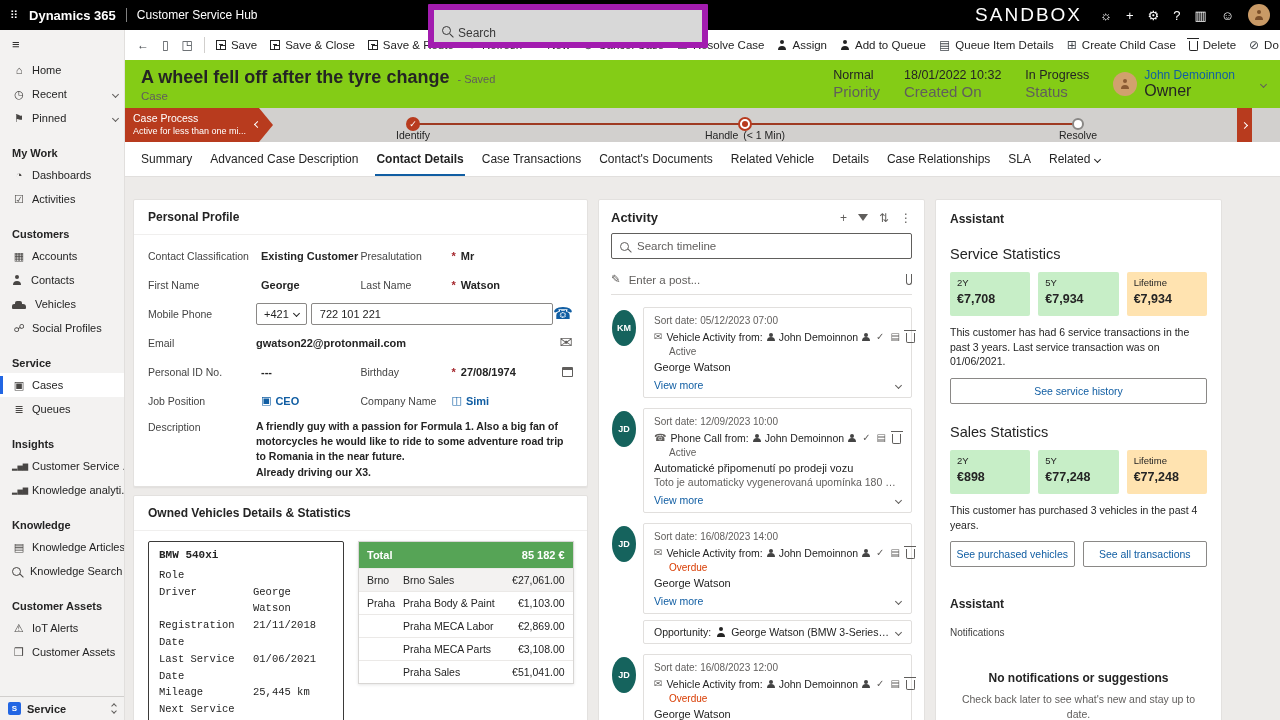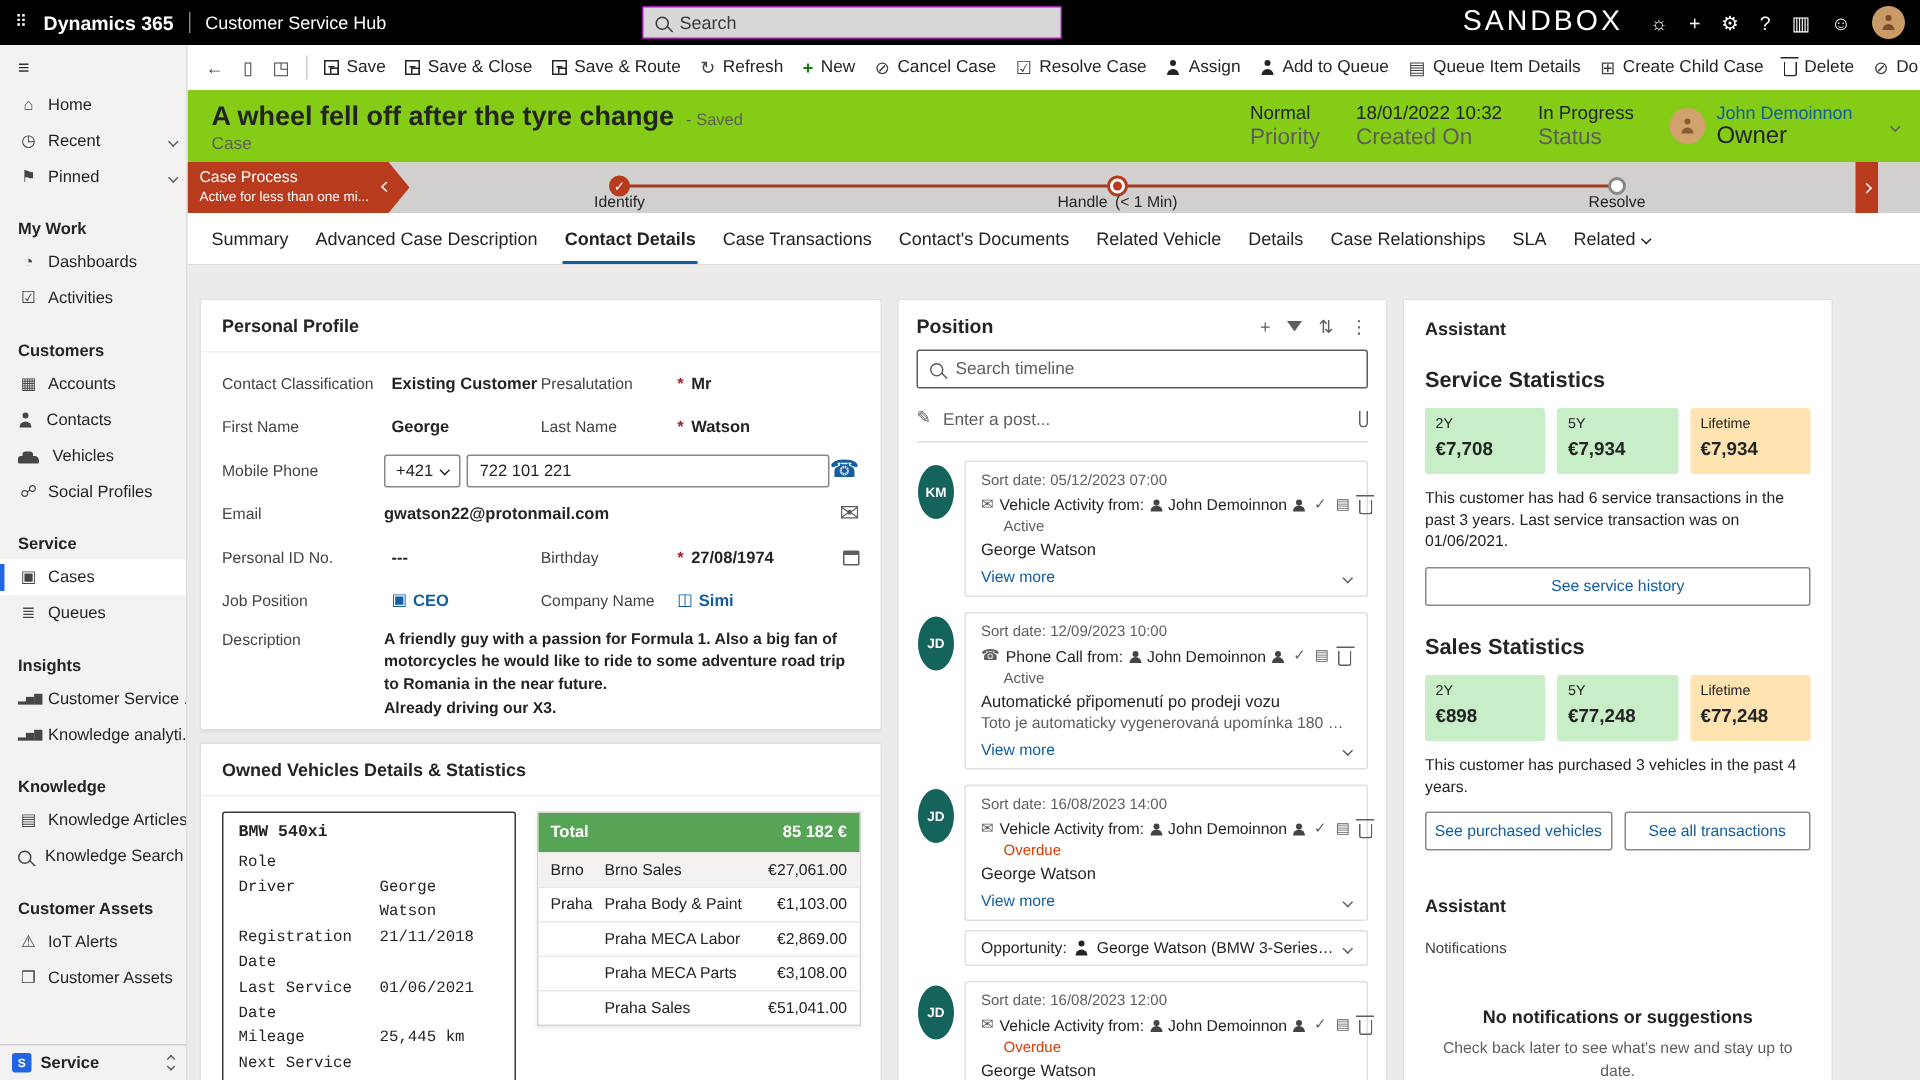--- a/index.html
+++ b/index.html
@@ -27,21 +27,21 @@
   .i-cal { width:11px; height:10px; border:1.2px solid currentColor; border-top:3.5px solid currentColor; border-radius:1px; display:inline-block; flex:none; }
   .i-car { width:14px; height:5px; background:currentColor; border-radius:2px 3px 1px 1px; position:relative; display:inline-block; margin-top:4px; flex:none; }
   .i-car::before { content:""; position:absolute; top:-3px; left:3px; width:7px; height:3px; background:currentColor; border-radius:2px 2px 0 0; }
 
   
   .topbar { height:30px; background:#000; display:flex; align-items:center; color:#fff; padding:0 10px; gap:10px; position:relative; }
   .tb-waffle { font-size:11px; letter-spacing:1px; cursor:pointer; }
   .tb-app { font-size:13px; font-weight:700; white-space:nowrap; }
   .tb-div { width:1px; height:14px; background:rgba(255,255,255,.5); }
   .tb-module { font-size:12px; white-space:nowrap; }
-  .tb-search { position:absolute; left:428px; top:4px; width:280px; height:22px; background:#d8d8d8; border:1px solid #a21caf; display:flex; align-items:center; gap:7px; padding:1px 8px; color:#3a3a3a; font-size:12px; border-radius:1px; }
+  .tb-search { position:absolute; left:428px; top:4px; width:280px; height:22px; background:#d8d8d8; border:6px solid #a21caf; display:flex; gap:7px; padding:16px 8px; color:#3a3a3a; font-size:12px; border-radius:1px; }
   .tb-right { margin-left:auto; display:flex; align-items:center; gap:14px; }
   .tb-env { font-size:19px; letter-spacing:2px; font-weight:400; margin-right:4px; }
   .tb-ico { font-size:13px; color:#fff; cursor:pointer; }
   .tb-avatar { width:22px; height:22px; border-radius:50%; background:#c99a66; display:flex; align-items:center; justify-content:center; color:#7a4e2a; cursor:pointer; }
 
   .shell { display:flex; height:690px; }
 
   
   .sidebar { width:125px; background:#f3f2f1; border-right:1px solid #e1dfdd; position:relative; font-size:11px; flex:none; }
   .sb-burger { padding:8px 0 7px 12px; font-size:13px; color:#323130; cursor:pointer; }
@@ -169,21 +169,21 @@
   .tl-foot { display:flex; align-items:center; margin-top:6px; font-size:10.5px; }
   .tl-foot .vm { color:#115ea3; cursor:pointer; }
   .tl-foot .chev { margin-left:auto; color:#605e5c; cursor:pointer; }
   .tl-opp { border:1px solid #e1dfdd; border-radius:2px; display:flex; align-items:center; gap:5px; padding:5px 10px; margin:-4px 0 10px; font-size:10.5px; background:#fff; cursor:pointer; min-width:0; }
   .tl-opp .txt { white-space:nowrap; overflow:hidden; text-overflow:ellipsis; }
   .tl-opp .chev { margin-left:auto; color:#605e5c; flex:none; }
 
   .col3 { width:287px; }
   .as-card { height:700px; padding:12px 14px; }
   .as-title { font-size:12px; font-weight:700; }
-  .as-sec { font-size:14.5px; font-weight:700; margin-top:20px; }
+  .as-sec { font-size:14.5px; font-weight:400; margin-top:20px; }
   .as-cards { display:flex; gap:8px; margin-top:10px; }
   .as-stat { flex:1; border-radius:2px; padding:5px 7px; height:44px; }
   .as-stat.green { background:#c7eec7; }
   .as-stat.orange { background:#ffe3b0; }
   .as-stat .l { font-size:9.5px; color:#242424; }
   .as-stat .v { font-size:12.5px; font-weight:700; margin-top:4px; }
   .as-text { font-size:10.5px; margin-top:9px; line-height:1.4; color:#242424; }
   .as-btn { margin-top:9px; border:1px solid #8a8886; border-radius:2px; height:26px; display:flex; align-items:center; justify-content:center; color:#115ea3; font-size:10.5px; background:#fff; cursor:pointer; text-align:center; padding:0 4px; }
   .as-btnrow { display:flex; gap:8px; margin-top:9px; }
   .as-btnrow .as-btn { flex:1; margin-top:0; }
@@ -635,21 +635,21 @@
                 <span class="ot-a">€51,041.00</span>
               </div>
             </div>
           </div>
         </div>
       </div>
 
       <div class="col col2">
         <div class="card tl-card">
           <div class="tl-head">
-            <span class="tl-title">Position</span>
+            <span class="tl-title">Activity</span>
             <span class="tl-hicons">
               <span class="gi">+</span>
               <span class="i-funnel"></span>
               <span class="gi">⇅</span>
               <span class="gi">⋮</span>
             </span>
           </div>
           <div class="tl-search">
             <span class="i-mag"></span>
             <span>Search timeline</span>

